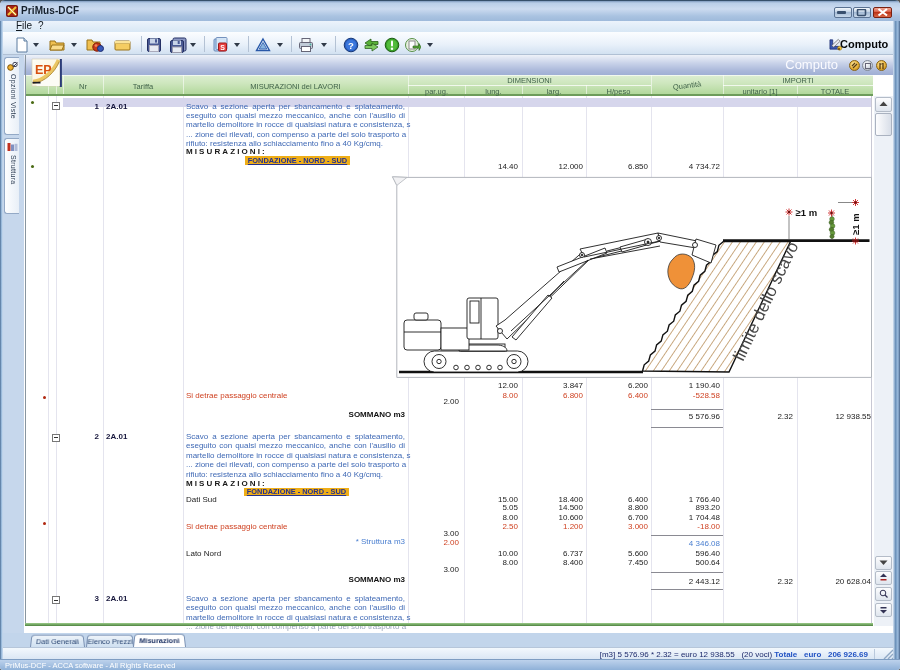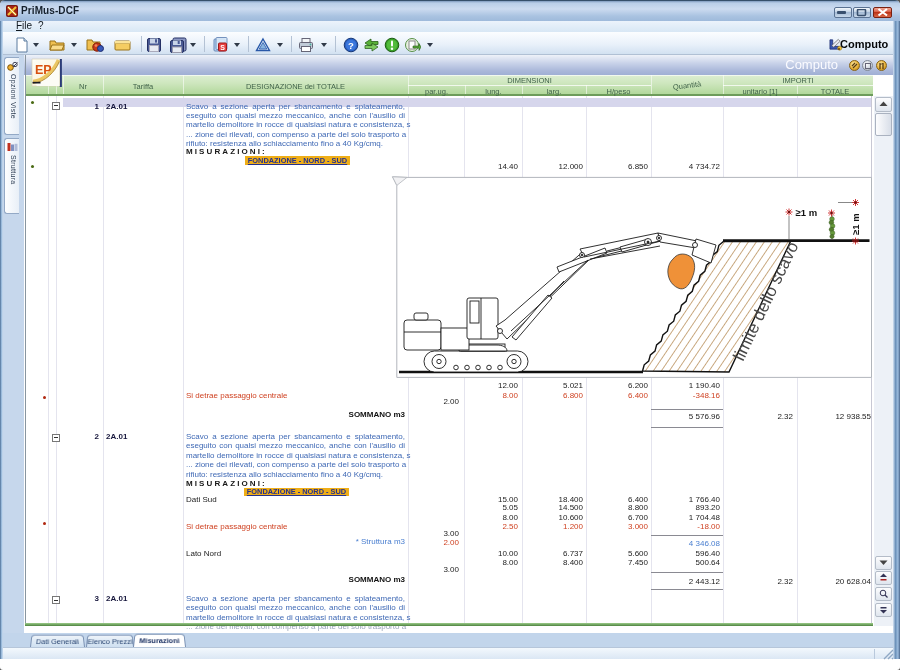--- a/index.html
+++ b/index.html
@@ -219,21 +219,21 @@
     <div class="abs hsep" style="left:465px;top:85px;height:9px"></div>
     <div class="abs hsep" style="left:522px;top:85px;height:9px"></div>
     <div class="abs hsep" style="left:586px;top:85px;height:9px"></div>
     <div class="abs hsep" style="left:651px"></div>
     <div class="abs hsep" style="left:723px"></div>
     <div class="abs hsep" style="left:797px;top:85px;height:9px"></div>
   <div class="abs" style="left:408px;top:85px;width:243px;height:1px;background:rgba(255,255,255,0.75)"></div>
   <div class="abs" style="left:723px;top:85px;width:150px;height:1px;background:rgba(255,255,255,0.75)"></div>
   <div class="hlbl" style="left:63px;top:82px;width:40px">Nr</div>
   <div class="hlbl" style="left:103px;top:82px;width:80px">Tariffa</div>
-  <div class="hlbl" style="left:183px;top:82px;width:225px">DESIGNAZIONE dei TOTALE</div>
+  <div class="hlbl" style="left:183px;top:82px;width:225px">MISURAZIONI dei LAVORI</div>
   <div class="hlbl" style="left:408px;top:76px;width:243px">DIMENSIONI</div>
   <div class="hlbl" style="left:408px;top:87px;width:57px">par.ug.</div>
   <div class="hlbl" style="left:465px;top:87px;width:57px">lung.</div>
   <div class="hlbl" style="left:522px;top:87px;width:64px">larg.</div>
   <div class="hlbl" style="left:586px;top:87px;width:65px">H/peso</div>
   <div class="hlbl" style="left:651px;top:81px;width:72px;transform:rotate(-7deg)">Quantità</div>
   <div class="hlbl" style="left:723px;top:76px;width:150px">IMPORTI</div>
   <div class="hlbl" style="left:723px;top:87px;width:74px">unitario [1]</div>
   <div class="hlbl" style="left:797px;top:87px;width:76px">TOTALE</div>
   <div class="abs" id="gbody">
@@ -347,28 +347,28 @@
         <circle cx="648" cy="242" r="1" fill="#1a1a1a"></circle>
           <circle cx="582" cy="255" r="0.8" fill="#1a1a1a"></circle>
           <circle cx="659" cy="238" r="0.8" fill="#1a1a1a"></circle>
         <line x1="511" y1="331" x2="588" y2="260"></line>
           <line x1="584" y1="257" x2="660" y2="241"></line>
       </g>
     </svg>
 
     <div class="r num cP" style="top:285px">2.00</div>
     <div class="r num cL" style="top:285px">12.00</div>
-    <div class="r num cG" style="top:285px">5.021</div>
+    <div class="r num cG" style="top:285px">3.847</div>
     <div class="r num cH" style="top:285px">6.200</div>
     <div class="r num cQ" style="top:285px">1 190.40</div>
     <div class="r cD red" style="top:294.5px">Si detrae passaggio centrale</div>
     <div class="r num cL red" style="top:294.5px">8.00</div>
     <div class="r num cG red" style="top:294.5px">6.800</div>
     <div class="r num cH red" style="top:294.5px">6.400</div>
-    <div class="r num cQ red" style="top:294.5px">-348.16</div>
+    <div class="r num cQ red" style="top:294.5px">-528.58</div>
     <div class="qb" style="top:313px"></div>
     <div class="r num cD" style="top:314.4px;font-weight:bold;color:#111">SOMMANO m3</div>
     <div class="r num cQ" style="top:316.4px">5 576.96</div>
     <div class="r num cU" style="top:316.4px">2.32</div>
     <div class="r num cT" style="top:316.4px">12 938.55</div>
     <div class="qb" style="top:330.5px"></div>
 
     <div class="r num" style="left:38px;width:36px;top:336px;color:#16163c;font-weight:bold">2</div>
     <div class="r" style="left:81px;top:336px;color:#16163c;font-weight:bold">2A.01</div>
     <div class="r desc cD" style="top:336px">Scavo a sezione aperta per sbancamento e splateamento,</div>
@@ -469,20 +469,24 @@
   <svg class="abs" style="left:879px;top:606px" width="9" height="8">
       <path d="M4.5,7.5 L8,4 L1,4 Z" fill="#335"></path>
       <rect x="1.5" y="1" width="6" height="1.5" fill="#335"></rect>
     </svg>
   <div class="abs" id="greenline"></div>
   <div class="abs" id="tabsrow"></div>
   <div class="abs btab" style="left:30px;width:55px">Dati Generali</div>
   <div class="abs btab" style="left:86px;width:48px">Elenco Prezzi</div>
   <div class="abs btab" style="left:133px;width:53px;background:#fff;font-weight:bold;color:#13295c;top:633px;height:14px;z-index:2">Misurazioni</div>
   <div class="abs" id="statusbar">
+    <span style="position:absolute;right:29px;top:2px;white-space:nowrap"><span>[m3] 5 576.96 * 2.32 = euro 12 938.55&nbsp;&nbsp; (20 voci)</span> <b style="color:#2253c4">Totale&nbsp;&nbsp; euro&nbsp;&nbsp; 206 926.69</b></span>
     <span style="position:absolute;right:22px;top:1px;width:1px;height:10px;background:#b9c9dc"></span>
       <svg style="position:absolute;right:3px;top:1px" width="11" height="11">
         <path d="M10,1 L1,10 M10,5 L5,10 M10,9 L9,10" stroke="#8fa8c4" stroke-width="1.4"></path>
       </svg>
   </div>
+  <div class="abs" id="bottombar">
+      <span style="position:absolute;left:5px;top:1px">PriMus-DCF - ACCA software - All Rights Reserved</span>
+    </div>
   <div class="abs" id="brdL"></div>
   <div class="abs" id="brdR"></div>
 </div>
 
 </body></html>

